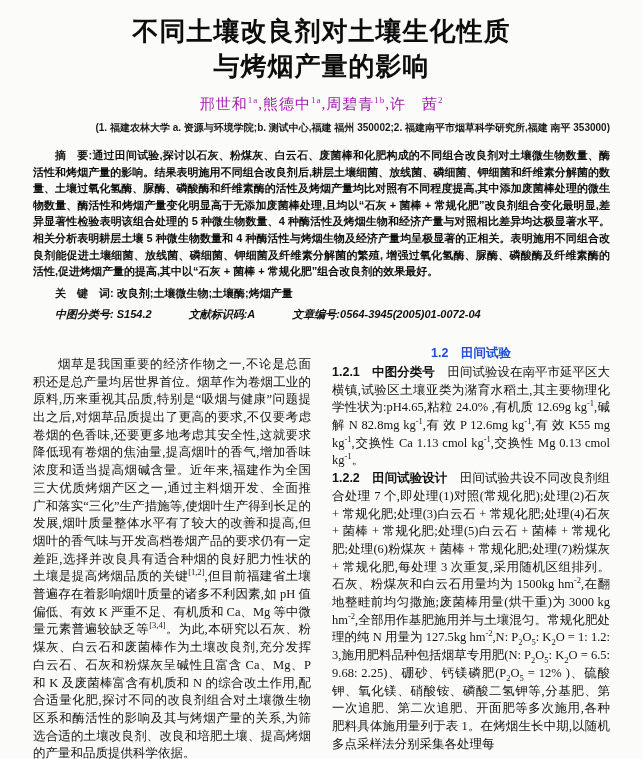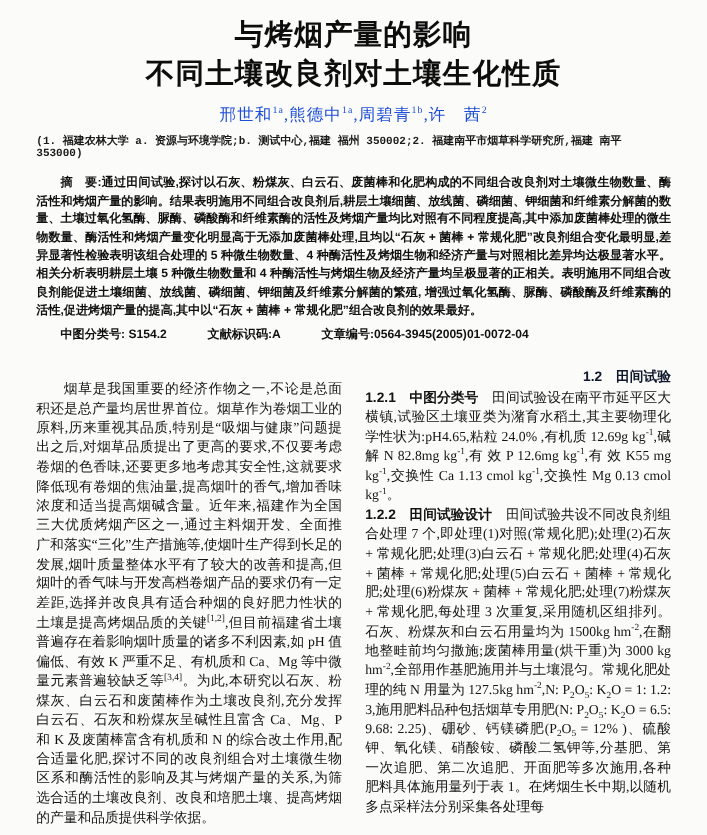--- a/index.html
+++ b/index.html
@@ -13,38 +13,38 @@
   .page{box-sizing:border-box;width:643px;height:759px;padding:10px 33px 6px 33px;}
   .title{
     margin:4px 0 0 0;
     text-align:center;
     font-family:"Liberation Sans","DejaVu Sans",sans-serif;
     font-weight:bold;font-size:26px;line-height:35px;color:#0d0d0d;
   }
   .title .tline{display:block;letter-spacing:1px;}
   .authors{
     margin-top:11px;text-align:center;
-    font-size:15px;letter-spacing:1px;color:#1d4ed8;
+    font-size:15px;letter-spacing:1px;color:#a21caf;
   }
   .authors sup{font-size:9px;line-height:0;}
   .affiliation{
-    margin-top:7px;text-align:left;
+    margin-top:7px;text-align:right;
     font-size:10px;color:#1a1a1a;letter-spacing:0;
-    font-family:Liberation Mono, monospace;font-weight:bold;
+    font-family:Liberation Sans, sans-serif;font-weight:bold;
   }
   .abstract{
     margin-top:12px;
     font-family:"Liberation Sans","DejaVu Sans",sans-serif;
     font-weight:bold;
     font-size:11px;line-height:16.6px;
     text-align:justify;color:#101010;
   }
   .abs-p{margin:0;text-indent:2em;}
   .kw-line{margin:5px 0 0 0;padding-left:2em;}
-  .meta-line{margin:5px 0 17px 0;padding-left:2em;}
+  .meta-line{margin:5px 0 17px 0;padding-left:2em;font-style:italic;}
   .meta-item{display:inline-block;margin-right:34px;}
   .meta-item:last-child{margin-right:0;}
   .columns{
     display:flex;gap:21px;margin-top:14px;
   }
   .col{
     width:278px;flex:0 0 278px;
     font-size:12.5px;line-height:17.7px;
     text-align:justify;color:#131313;
   }
@@ -57,40 +57,41 @@
   }
   .sec1{
     margin:9px 0 7px 0;
     font-family:"Liberation Sans","DejaVu Sans",sans-serif;
     font-weight:bold;font-size:16.5px;line-height:20px;color:#0d0d0d;
     text-align:left;
   }
   .sec2{
     margin:5px 0 2px 0;
     font-family:"Liberation Sans","DejaVu Sans",sans-serif;
-    font-weight:bold;font-size:12.5px;line-height:17px;color:#0f172a;
-    text-align:right;
+    font-weight:bold;font-size:12.5px;line-height:17px;color:#1d4ed8;
+    text-align:center;
   }
 </style>
 </head>
 <body>
 
 <div class="page">
 
   <h1 class="title">
+    <span class="tline">不同土壤改良剂对土壤生化性质</span>
     <span class="tline">与烤烟产量的影响</span>
-    <span class="tline">不同土壤改良剂对土壤生化性质</span>
   </h1>
 
   <div class="authors">邢世和<sup>1a</sup>,熊德中<sup>1a</sup>,周碧青<sup>1b</sup>,许　茜<sup>2</sup></div>
 
   <div class="affiliation">(1. 福建农林大学 a. 资源与环境学院;b. 测试中心,福建 福州  350002;2. 福建南平市烟草科学研究所,福建 南平  353000)</div>
 
   <div class="abstract">
     <p class="abs-p"><b>摘　要:</b><span>通过田间试验,探讨以石灰、粉煤灰、白云石、废菌棒和化肥构成的不同组合改良剂对土壤微生物数量、酶活性和烤烟产量的影响。结果表明施用不同组合改良剂后,耕层土壤细菌、放线菌、磷细菌、钾细菌和纤维素分解菌的数量、土壤过氧化氢酶、脲酶、磷酸酶和纤维素酶的活性及烤烟产量均比对照有不同程度提高,其中添加废菌棒处理的微生物数量、酶活性和烤烟产量变化明显高于无添加废菌棒处理,且均以“石灰 + 菌棒 + 常规化肥”改良剂组合变化最明显,差异显著性检验表明该组合处理的 5 种微生物数量、4 种酶活性及烤烟生物和经济产量与对照相比差异均达极显著水平。相关分析表明耕层土壤 5 种微生物数量和 4 种酶活性与烤烟生物及经济产量均呈极显著的正相关。表明施用不同组合改良剂能促进土壤细菌、放线菌、磷细菌、钾细菌及纤维素分解菌的繁殖, 增强过氧化氢酶、脲酶、磷酸酶及纤维素酶的活性,促进烤烟产量的提高,其中以“石灰 + 菌棒 + 常规化肥”组合改良剂的效果最好。</span></p>
+    <p class="kw-line"><b>关　键　词:</b> <span>改良剂;土壤微生物;土壤酶;烤烟产量</span></p>
     <p class="meta-line">
       <span class="meta-item"><b>中图分类号:</b> <span>S154.2</span></span>
       <span class="meta-item"><b>文献标识码:</b><span>A</span></span>
       <span class="meta-item"><b>文章编号:</b><span>0564-3945(2005)01-0072-04</span></span>
     </p>
   </div>
 
   <div class="columns">
 
     <div class="col">

